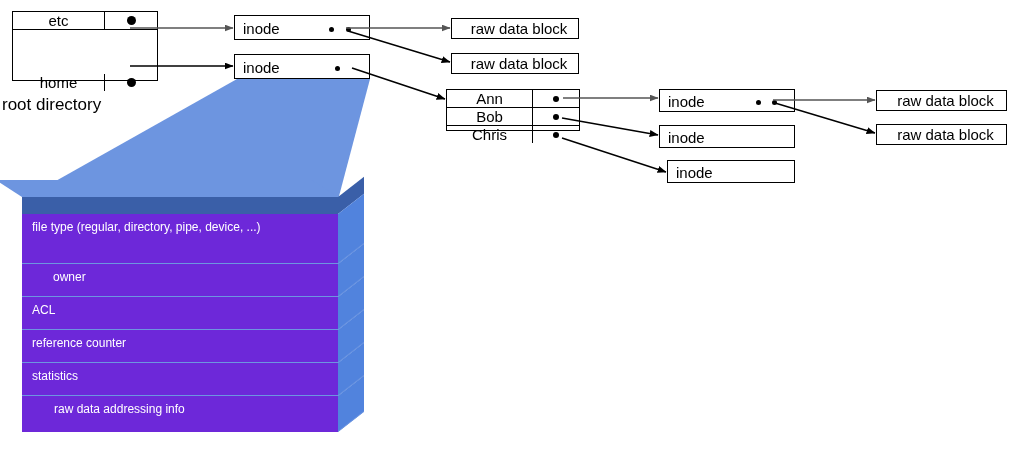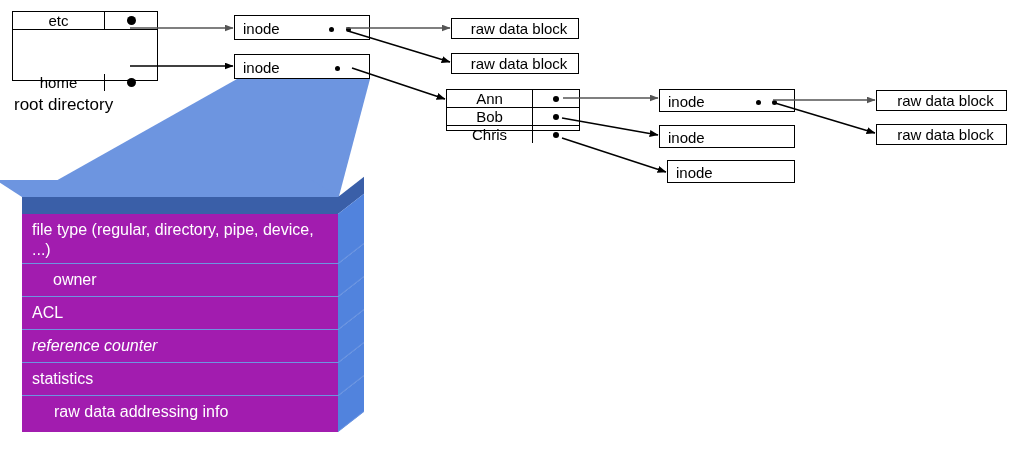--- a/index.html
+++ b/index.html
@@ -116,23 +116,23 @@
     position: absolute;
     left: 22px;
     top: 214px;
     width: 316px;
     z-index: 3;
   }
   .detail-row {
     position: relative;
     box-sizing: border-box;
     width: 316px;
-    background: #a21caf;
+    background: #6d28d9;
     color: #ffffff;
-    font-size: 16px;
+    font-size: 12px;
     padding: 6px 8px 6px 10px;
     border-bottom: 1px solid #6d95e0;
     line-height: 1.22;
   }
   .detail-row:last-child { border-bottom: none; }
 
   
   .side-face {
     position: absolute;
     left: 316px;
@@ -194,21 +194,21 @@
       </div>
     </div>
     <div class="dir-row">
       <div class="dir-name" style="width:92px;">home</div>
       <div class="dir-ptr">
         <div class="dot" style="left:50%; top:50%; width:9px; height:9px; margin:-4.5px 0 0 -4.5px;"></div>
       </div>
     </div>
   </div>
 
-  <div class="caption" style="left:14px; top:95px;">root directory</div>
+  <div class="caption" style="left:2px; top:95px;">root directory</div>
 
   <div class="inode-box" style="left:234px; top:15px; width:136px; height:25px;">
     <span class="inode-label">inode</span>
     <div class="dot" style="left:94px; top:11px; width:5px; height:5px;"></div>
     <div class="dot" style="left:111px; top:11px; width:5px; height:5px;"></div>
   </div>
 
   <div class="inode-box" style="left:234px; top:54px; width:136px; height:25px;">
     <span class="inode-label">inode</span>
     <div class="dot" style="left:100px; top:11px; width:5px; height:5px;"></div>
@@ -285,18 +285,18 @@
 
     <line x1="775" y1="103" x2="875" y2="133" stroke="#000" stroke-width="1.4" marker-end="url(#ah)"></line>
   </svg>
 
   <div class="top-face"></div>
 
   <div id="inode-detail">
     <div class="detail-row" style="height:50px;">file type (regular, directory, pipe, device, ...)<div class="side-face" style="height:50px;"></div></div>
     <div class="detail-row" style="height:33px;padding-left:31px;">owner<div class="side-face" style="height:33px;"></div></div>
     <div class="detail-row" style="height:33px;">ACL<div class="side-face" style="height:33px;"></div></div>
-    <div class="detail-row" style="height:33px;font-style:italic;">reference counter<div class="side-face" style="height:33px;"></div></div>
+    <div class="detail-row" style="height:33px;">reference counter<div class="side-face" style="height:33px;"></div></div>
     <div class="detail-row" style="height:33px;">statistics<div class="side-face" style="height:33px;"></div></div>
     <div class="detail-row" style="height:36px;padding-left:32px;">raw data addressing info<div class="side-face" style="height:36px;"></div></div>
   </div>
 
 </div>
 
 </body></html>

